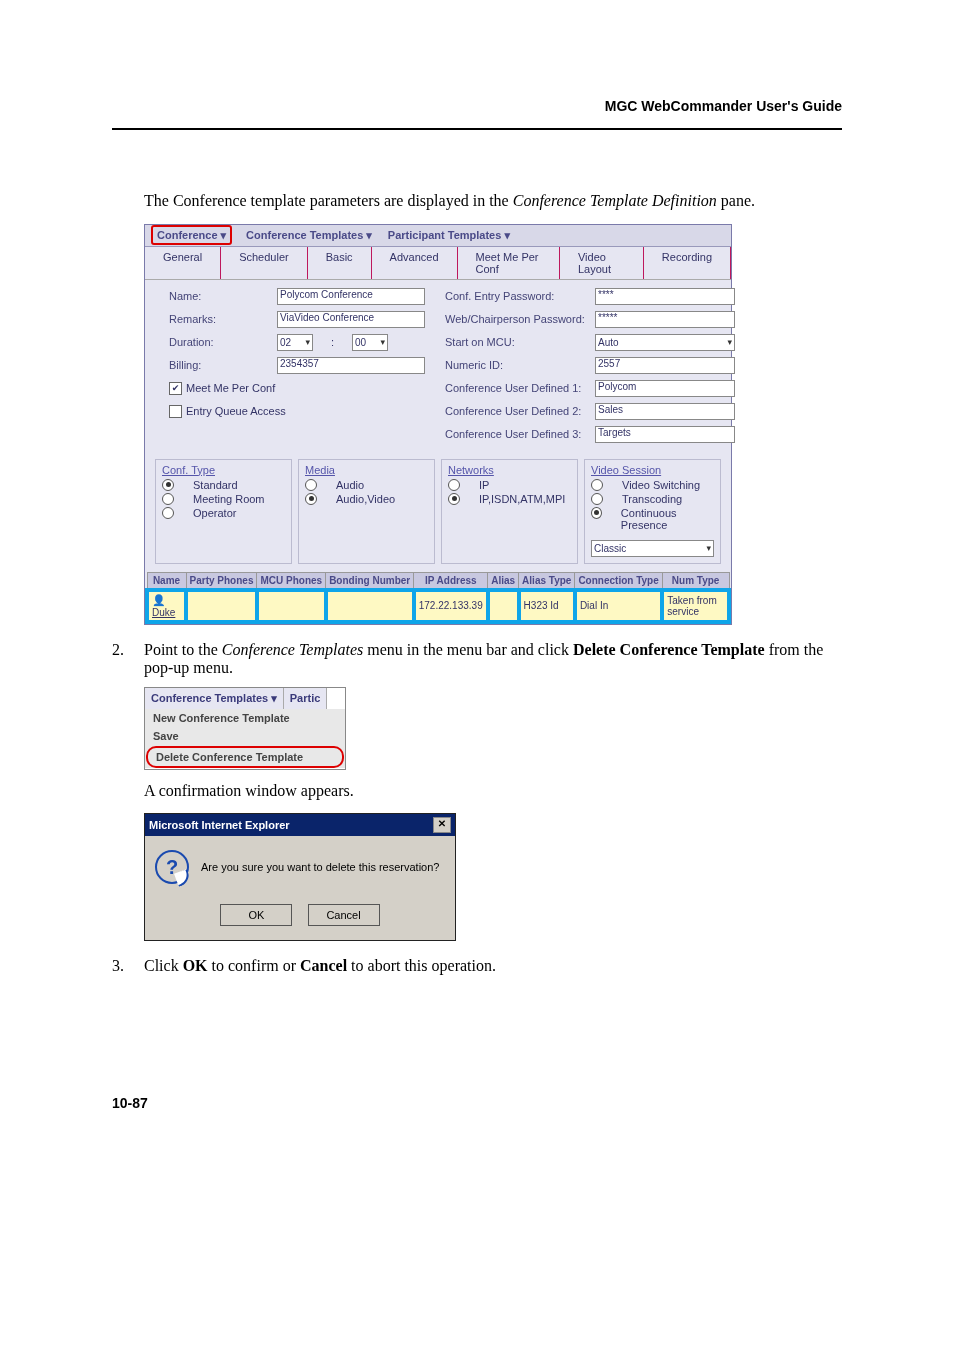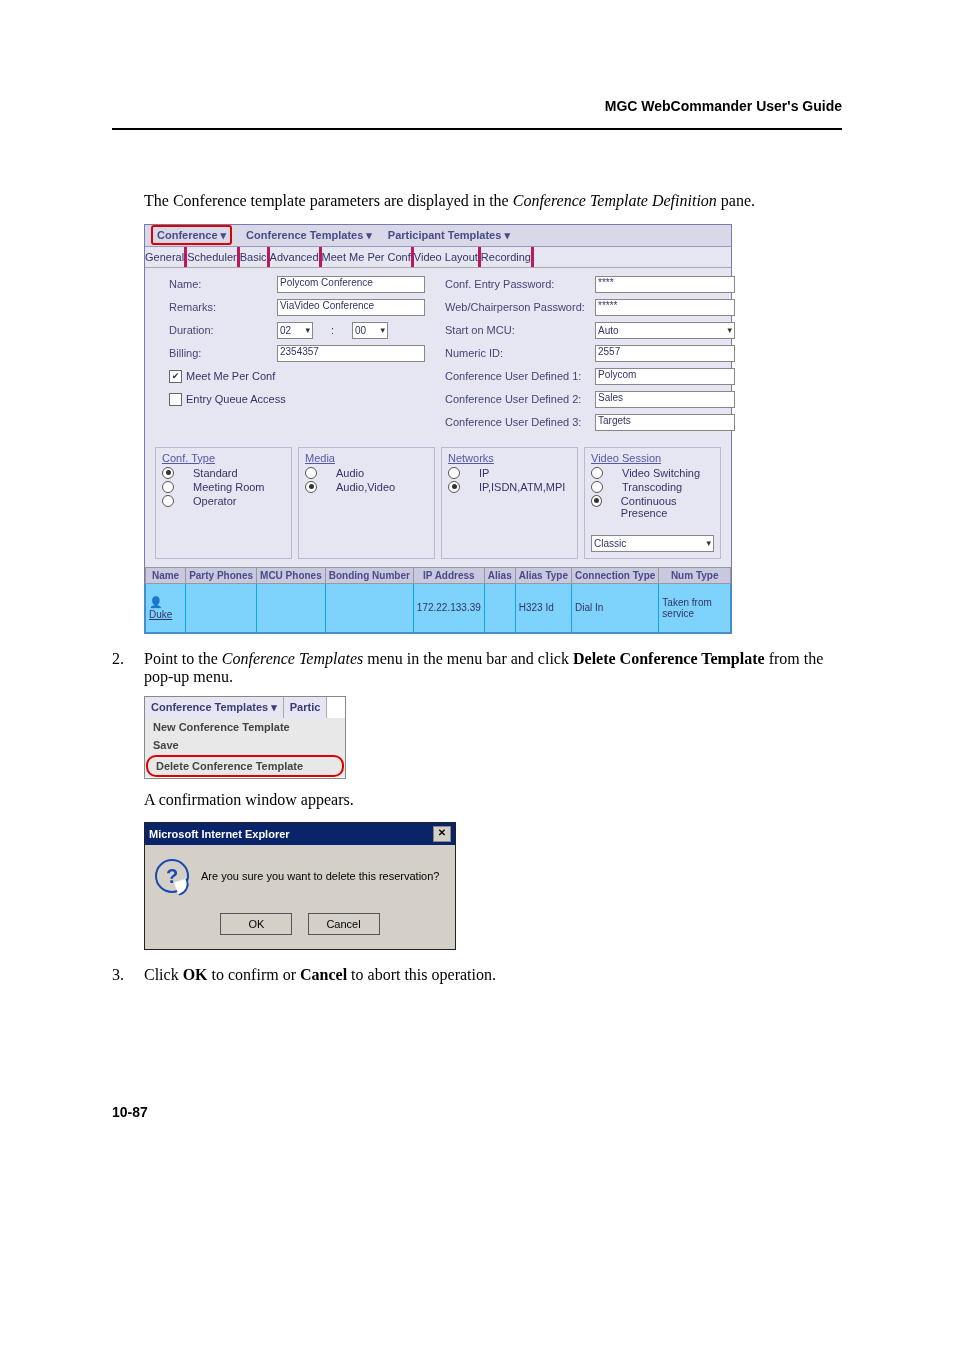--- a/index.html
+++ b/index.html
@@ -12,41 +12,41 @@
 .italic{font-style:italic}
 .step{display:flex;margin:16px 0 6px 0;font-size:16px}
 .step-num{width:32px;flex-shrink:0}
 .step-txt{flex:1}
 
 .sc{margin-left:32px;border:1px solid #7a7aaa;background:#e6e6f2;font-family:"MS Sans Serif",Arial,sans-serif;font-size:11px;color:#333366;width:586px}
 .sc-menubar{display:flex;background:#d8d8e8;border-bottom:1px solid #9999bb;font-weight:bold;color:#4a4a88}
 .sc-menubar>div{padding:4px 8px}
 .red-oval{border:2px solid #d00;border-radius:3px;padding:2px 4px;margin:-2px}
 .sc-tabs{display:flex;background:#e6e6f2;border-bottom:1px solid #aaa;font-size:11px}
-.sc-tabs>div{padding:4px 0;border-right:3px solid #be185d}
+.sc-tabs>div{padding:4px 18px;border-right:1px solid #be185d}
 .sc-tabs>div.active{background:#e6e6f2;font-weight:normal}
 .sc-form{padding:8px 24px}
 .sc-grid{display:grid;grid-template-columns:108px 148px 20px 150px 140px;row-gap:6px;align-items:center}
 .sc-lab{color:#444477}
 .sc-inp{background:#fff;border:1px solid #888;height:15px;padding:0 2px;font-size:10px;overflow:hidden;white-space:nowrap}
 .sc-sel{background:#fff;border:1px solid #888;height:15px;padding:0 2px;font-size:10px;display:flex;justify-content:space-between;align-items:center}
 .sc-sel::after{content:"▾";font-size:9px;color:#333}
 .sc-chk{display:flex;align-items:center;gap:4px}
 .sc-chk .box{width:11px;height:11px;background:#fff;border:1px solid #666;display:flex;align-items:center;justify-content:center;font-size:9px}
 .dur-row{display:flex;gap:18px;align-items:center}
 .dur-row .mini{width:30px}
 .group-row{display:flex;gap:6px;padding:8px 10px}
 .group{border:1px solid #bbbbd0;flex:1;padding:4px 6px 6px 6px}
 .group-ttl{color:#5555aa;text-decoration:underline;font-size:11px;margin-bottom:3px}
 .radio-row{display:flex;align-items:flex-start;gap:19px;margin:2px 0}
 .radio{width:10px;height:10px;border:1px solid #555;border-radius:50%;background:#fff;display:flex;align-items:center;justify-content:center}
 .radio.sel::after{content:"";width:5px;height:5px;border-radius:50%;background:#333}
 .tbl{border-collapse:collapse;width:100%;font-size:10px}
 .tbl th{background:#c8c8e0;border:1px solid #999;padding:2px 3px;font-weight:bold;color:#4a4a88;white-space:nowrap}
-.tbl td{border:1px solid #0ea5e9;padding:12px 3px;background:#7dd3fc}
+.tbl td{border:4px solid #0ea5e9;padding:2px 3px;background:#fef9c3}
 .pt-icon{color:#8a5aa8;font-size:11px}
 
 .dd{margin:10px 0 10px 32px;width:200px;border:1px solid #888;font-family:Tahoma,Arial,sans-serif;font-size:11px}
 .dd-head{display:flex}
 .dd-head>div{padding:4px 6px;border-right:1px solid #aaa;font-weight:bold;color:#3a3a7a;background:#e6e6f2}
 .dd-items{background:#e8e8e8}
 .dd-items>div{padding:3px 8px;color:#444;font-weight:bold}
 .dd-items>div.del{border:2px solid #d00;border-radius:10px;margin:1px}
 
 .dlg{margin:10px 0 16px 32px;width:310px;border:1px solid #222;background:#d4d0c8;font-family:Tahoma,Arial,sans-serif;font-size:11px}
@@ -182,21 +182,21 @@
             <span>Video Switching</span>
           </div>
         <div class="radio-row">
             <div class="radio"></div>
             <span>Transcoding</span>
           </div>
         <div class="radio-row">
             <div class="radio sel"></div>
             <span>Continuous Presence</span>
           </div>
-        <div class="sc-sel" style="margin-top:16px">Classic</div>
+        <div class="sc-sel" style="margin-top:9px">Classic</div>
       </div>
     </div>
 
     <table class="tbl">
       <tbody>
           <tr>
         <th>Name</th>
         <th>Party Phones</th>
         <th>MCU Phones</th>
         <th>Bonding Number</th>

